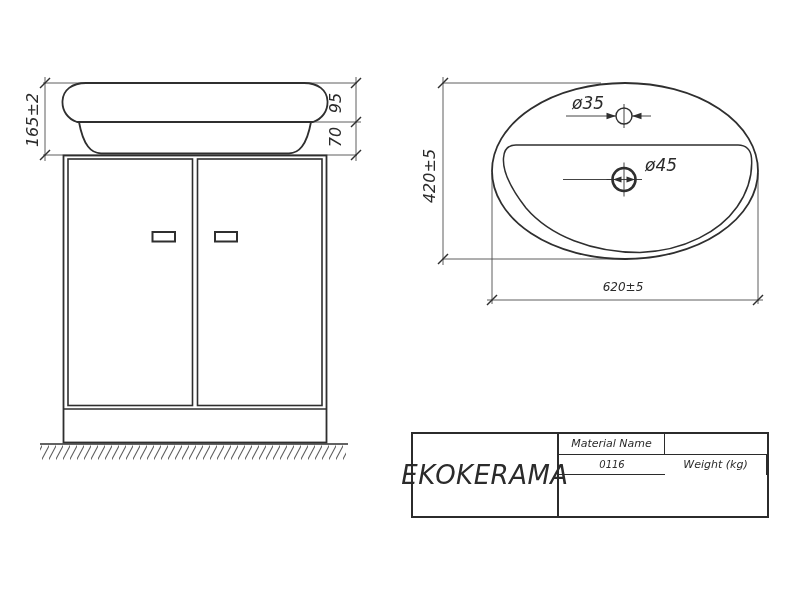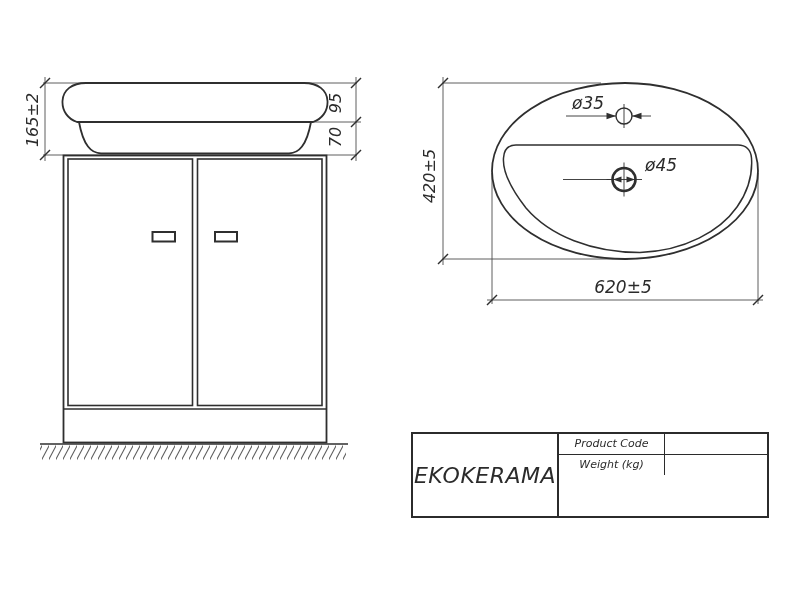--- a/index.html
+++ b/index.html
@@ -17,21 +17,21 @@
   
   .title-block{
     position:absolute;left:411px;top:432px;width:358px;height:86px;
     border:2px solid #2b2b2b;box-sizing:border-box;background:#ffffff;
     display:grid;grid-template-columns:146px 106px 1fr;
     grid-template-rows:repeat(4,1fr);
   }
   .tb-brand{
     grid-row:1 / span 4;grid-column:1;border-right:2px solid #2b2b2b;
     display:flex;align-items:center;justify-content:center;
-    font-style:italic;font-size:22px;letter-spacing:0.5px;font-weight:500;
+    font-style:italic;font-size:26px;letter-spacing:0.5px;font-weight:500;
   }
   .tb-cell{
     display:flex;align-items:center;justify-content:center;
     font-style:italic;font-size:11px;box-sizing:border-box;
     border-bottom:1.5px solid #2b2b2b;
   }
   .tb-cell.lbl{border-right:1.5px solid #2b2b2b;}
   .tb-cell.val{font-size:10px;}
   .tb-cell.last{border-bottom:none;font-style:italic;}
 </style>
@@ -124,28 +124,29 @@
         <polygon points="613,179.5 621.5,176.6 621.5,182.4" fill="#2f2f2f" stroke="none"></polygon>
         <polygon points="635,179.5 626.5,176.6 626.5,182.4" fill="#2f2f2f" stroke="none"></polygon>
       </g>
     </g>
   </svg>
 
   <div class="dim-text rot" style="left:33px;top:120px;">165±2</div>
   <div class="dim-text rot" style="left:336px;top:103px;">95</div>
   <div class="dim-text rot" style="left:336px;top:137px;">70</div>
   <div class="dim-text rot" style="left:430px;top:176px;">420±5</div>
-  <div class="dim-text" style="left:623px;top:287px;font-size:17px;">620±5</div>
+  <div class="dim-text" style="left:623px;top:287px;font-size:12px;">620±5</div>
   <div class="dim-text hole-label" style="left:588px;top:103px;">ø35</div>
   <div class="dim-text hole-label" style="left:613px;top:165px;margin-left:48px;">ø45</div>
 
   <div class="title-block">
     <div class="tb-brand">EKOKERAMA</div>
 
-    <div class="tb-cell lbl">Product Code</div>
+    <div class="tb-cell lbl">Material Name</div>
     <div class="tb-cell val"></div>
 
+    <div class="tb-cell val">0116</div>
 
 
     <div class="tb-cell lbl last">Weight (kg)</div>
   </div>
 
 </div>
 
 </body></html>

